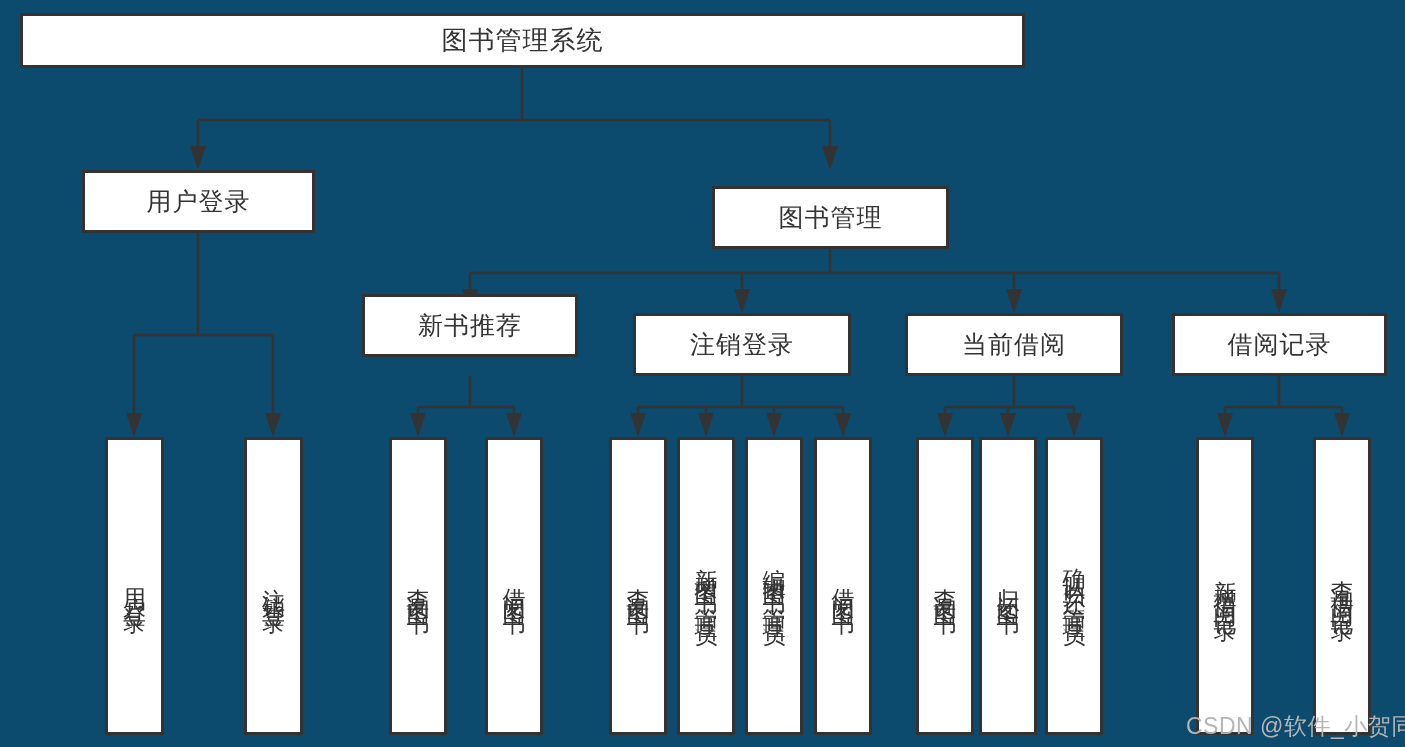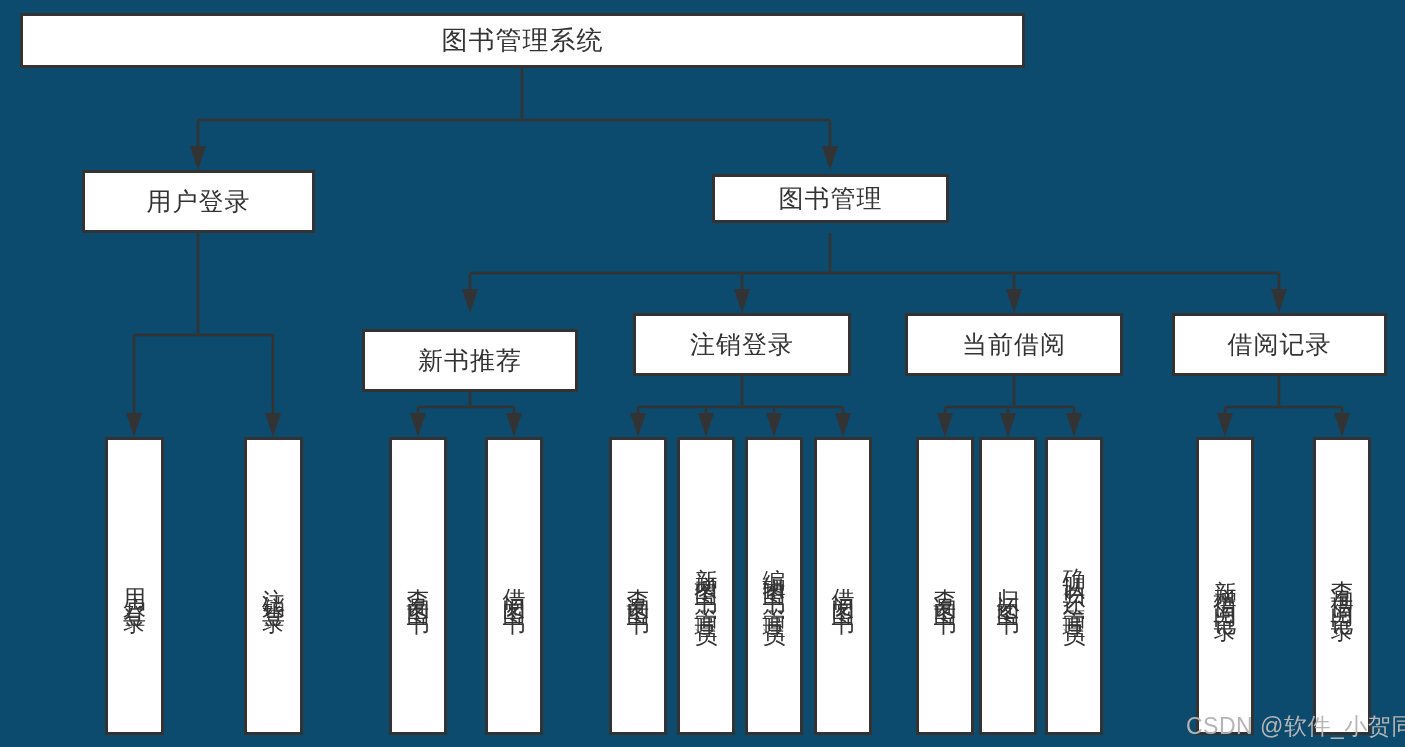--- a/index.html
+++ b/index.html
@@ -73,23 +73,23 @@
       <polygon points="937,413 953,413 945,437" fill="#333333"></polygon>
       <polygon points="1000,413 1016,413 1008,437" fill="#333333"></polygon>
       <polygon points="1066,413 1082,413 1074,437" fill="#333333"></polygon>
       <polygon points="1217,413 1233,413 1225,437" fill="#333333"></polygon>
       <polygon points="1334,413 1350,413 1342,437" fill="#333333"></polygon>
     </svg>
 
   <div class="node h rootbox" style="left: 20px; top: 13px; width: 1005px; height: 55px;">图书管理系统</div>
 
   <div class="node h" style="left: 82px; top: 170px; width: 233px; height: 63px;">用户登录</div>
-  <div class="node h" style="left: 712px; top: 174px; width: 237px; height: 49px; text-align: right;">图书管理</div>
+  <div class="node h" style="left: 712px; top: 186px; width: 237px; height: 63px; text-align: right;">图书管理</div>
 
-  <div class="node h" style="left: 362px; top: 329px; width: 216px; height: 63px;">新书推荐</div>
+  <div class="node h" style="left: 362px; top: 294px; width: 216px; height: 63px;">新书推荐</div>
   <div class="node h" style="left: 633px; top: 313px; width: 218px; height: 63px;">注销登录</div>
   <div class="node h" style="left: 905px; top: 313px; width: 218px; height: 63px;">当前借阅</div>
   <div class="node h" style="left: 1172px; top: 313px; width: 215px; height: 63px;">借阅记录</div>
 
   <div class="node v" style="left: 105px; top: 437px; width: 59px; height: 298px;">
     <span class="vlabel">用户登录</span>
   </div>
   <div class="node v" style="left: 244px; top: 437px; width: 59px; height: 298px;">
     <span class="vlabel">注销登录</span>
   </div>

